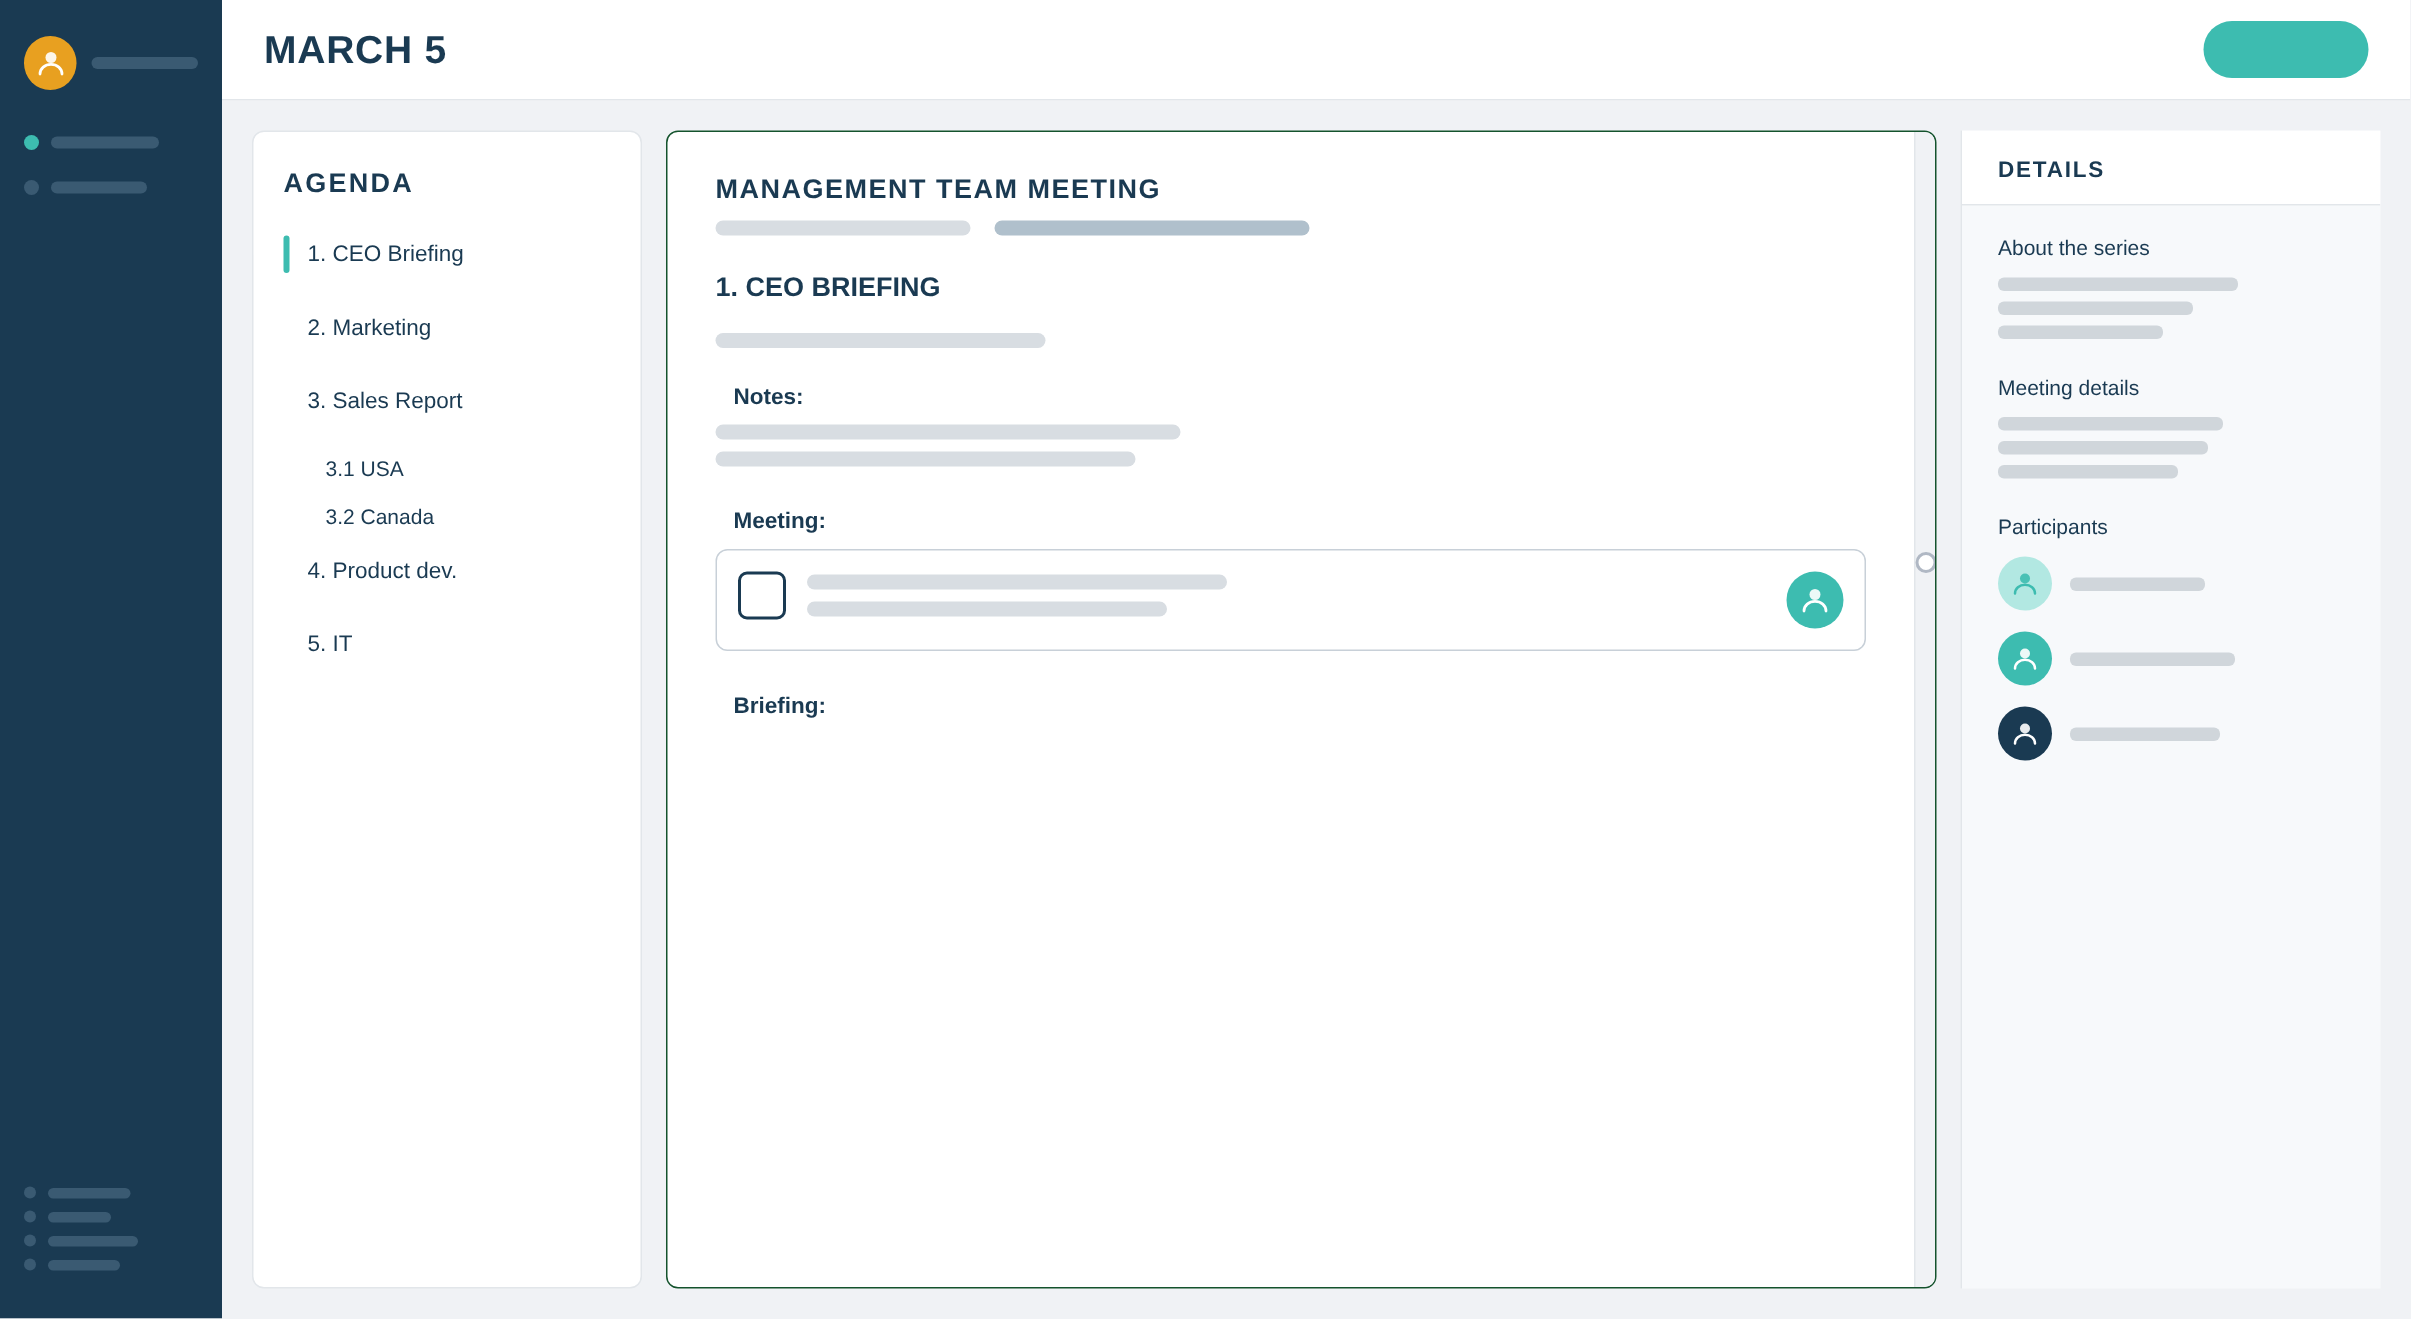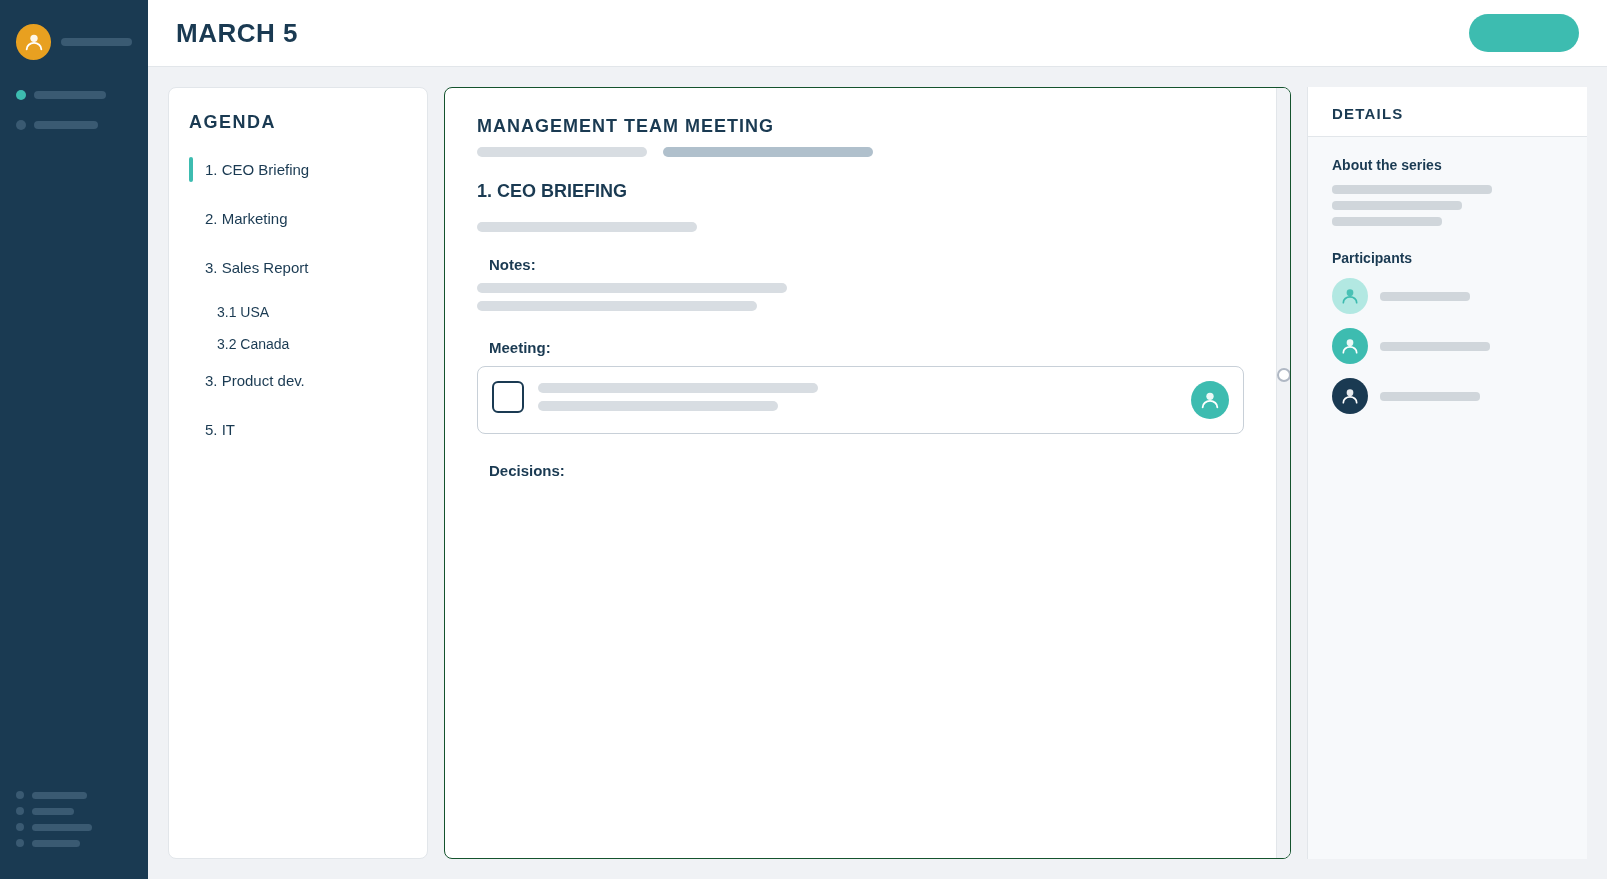--- a/index.html
+++ b/index.html
@@ -304,21 +304,21 @@
       text-transform: uppercase;
       background: #fff;
       border-bottom: 1px solid #e2e6ea;
     }
     .details-body { padding: 20px 24px; }
     .details-section {
       margin-bottom: 24px;
     }
     .details-section-title {
       font-size: 14px;
-      font-weight: 700;
+      font-weight: 400;
       color: #1a3a52;
       margin-bottom: 12px;
     }
     .details-bars {
       display: flex;
       flex-direction: column;
       gap: 7px;
       margin-bottom: 6px;
     }
     .details-bar {
@@ -429,21 +429,21 @@
       <div class="agenda-sub-item">
         <span>3.1 USA</span>
       </div>
 
       <div class="agenda-sub-item">
         <span>3.2 Canada</span>
       </div>
 
       <div class="agenda-item" style="margin-top:8px;">
         <div class="agenda-item-indicator"></div>
-        <div class="agenda-item-text">3. Product dev.</div>
+        <div class="agenda-item-text">4. Product dev.</div>
       </div>
 
       <div class="agenda-item">
         <div class="agenda-item-indicator"></div>
         <div class="agenda-item-text">5. IT</div>
       </div>
     </div>
 
     <div class="content-panel">
       <div class="content-scroll">
@@ -478,21 +478,21 @@
             <div class="action-avatar">
               <svg viewBox="0 0 24 24" fill="none">
                 <circle cx="12" cy="8" r="4" fill="#fff" opacity="0.9"></circle>
                 <path d="M4 20c0-4 3.6-7 8-7s8 3 8 7" stroke="#fff" stroke-width="2" stroke-linecap="round" fill="none"></path>
               </svg>
             </div>
           </div>
         </div>
 
         <div class="section-block">
-          <div class="section-label">Decisions:</div>
+          <div class="section-label">Briefing:</div>
         </div>
 
       </div>
 
       <div class="scrollbar-track">
         <div class="scrollbar-thumb"></div>
       </div>
     </div>
 
     <div class="details-panel">
@@ -501,20 +501,28 @@
 
         <div class="details-section">
           <div class="details-section-title">About the series</div>
           <div class="details-bars">
             <div class="details-bar" style="width:160px;"></div>
             <div class="details-bar" style="width:130px;"></div>
             <div class="details-bar" style="width:110px;"></div>
           </div>
         </div>
 
+        <div class="details-section">
+          <div class="details-section-title">Meeting details</div>
+          <div class="details-bars">
+            <div class="details-bar" style="width:150px;"></div>
+            <div class="details-bar" style="width:140px;"></div>
+            <div class="details-bar" style="width:120px;"></div>
+          </div>
+        </div>
 
         <div class="details-section">
           <div class="details-section-title">Participants</div>
 
           <div class="participant-row">
             <div class="participant-avatar teal">
               <svg viewBox="0 0 24 24" fill="none">
                 <circle cx="12" cy="8" r="4" fill="#3dbcb0" opacity="0.9"></circle>
                 <path d="M4 20c0-4 3.6-7 8-7s8 3 8 7" stroke="#3dbcb0" stroke-width="2" stroke-linecap="round" fill="none"></path>
               </svg>

